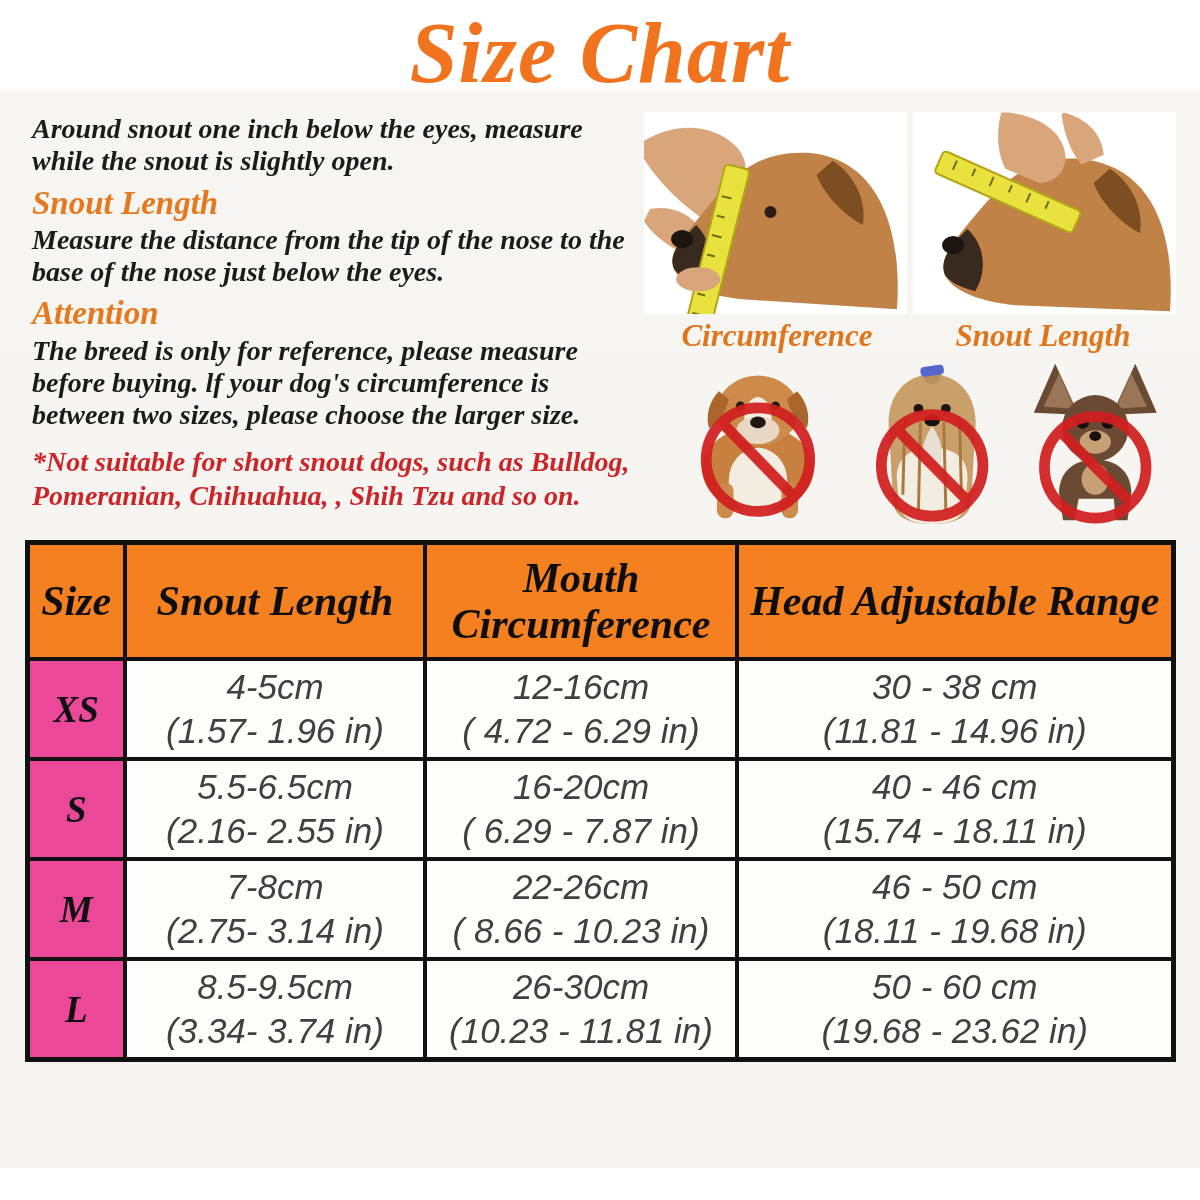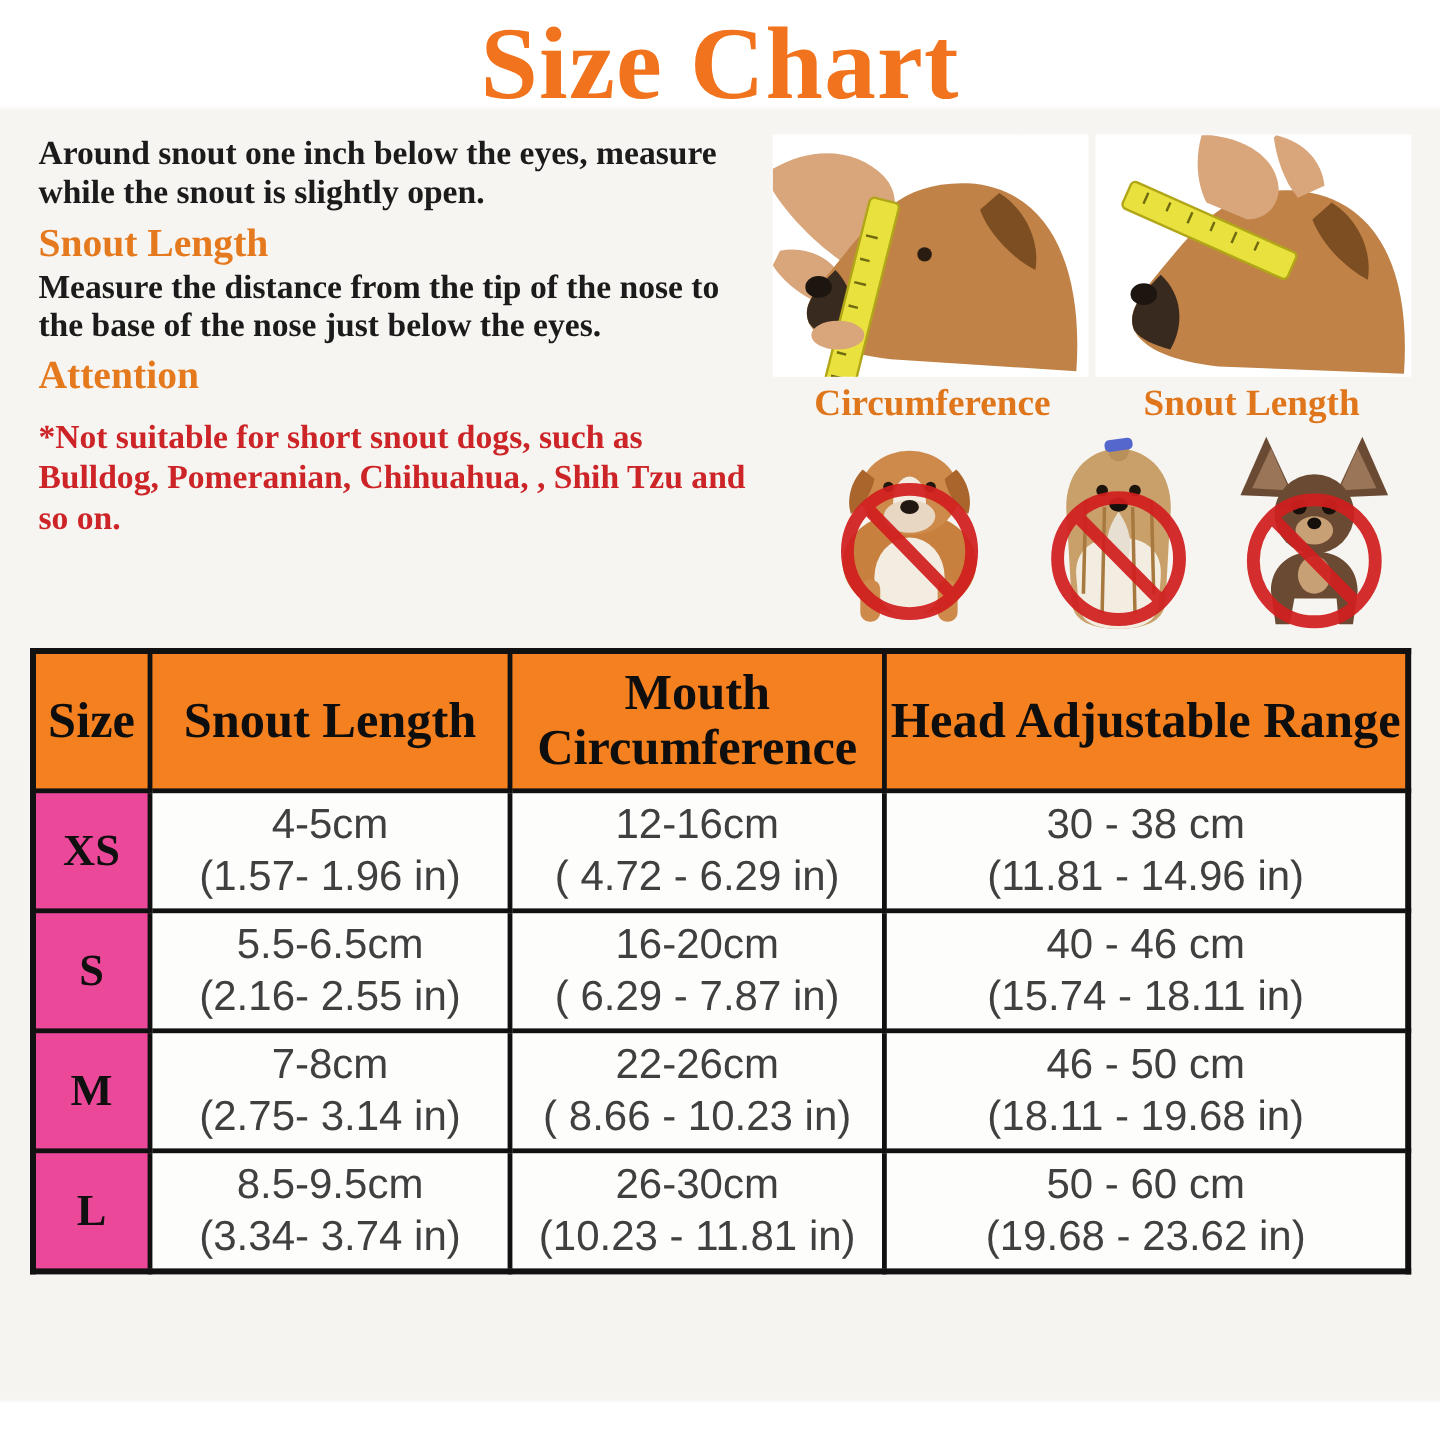--- a/index.html
+++ b/index.html
@@ -1,19 +1,19 @@
 <!DOCTYPE html>
 <html><head>
 <meta charset="utf-8">
 <style>
   html,body{margin:0;padding:0;}
   body{width:1200px;height:1200px;overflow:hidden;
        font-family:"Liberation Serif", serif;}
   .page{position:relative;width:1200px;height:1168px;
-        background:linear-gradient(to bottom,#ffffff 0px,#ffffff 88px,#f7f5f2 92px,#f6f4f0 1160px,#fbfaf8 1200px);}
+        background:linear-gradient(to bottom,#ffffff 0px,#ffffff 88px,#f7f5f2 92px,#f6f4f0 1160px,#fbfaf8 1200px);font-style:italic;}
   
   .title{margin:0;padding-top:8px;text-align:center;
          font-weight:bold;font-size:86px;line-height:1.05;color:#f2731d;letter-spacing:1px;}
   
   .content{display:flex;height:432px;padding:14px 24px 0 32px;box-sizing:border-box;gap:6px;}
   .left-col{width:606px;flex:0 0 auto;}
   .sec-h{margin:0;font-size:33px;line-height:1.22;font-weight:bold;color:#e5791e;}
   .sec-p{margin:1px 0 5px;font-size:28px;line-height:1.15;font-weight:bold;color:#1b1b1b;}
   .warning{margin:14px 0 0;font-size:28px;line-height:1.22;font-weight:bold;color:#cc2427;}
   .right-col{flex:1;display:flex;flex-direction:column;min-width:0;}
@@ -46,20 +46,21 @@
 
   <h1 class="title">Size Chart</h1>
 
   <div class="content">
 
     <div class="left-col">
       <p class="sec-p">Around snout one inch below the eyes, measure while the snout is slightly open.</p>
       <h2 class="sec-h">Snout Length</h2>
       <p class="sec-p">Measure the distance from the tip of the nose to the base of the nose just below the eyes.</p>
       <h2 class="sec-h">Attention</h2>
+      <p class="sec-p">The breed is only for reference, please measure before buying. lf your dog's circumference is between two sizes, please choose the larger size.</p>
       <p class="warning">*Not suitable for short snout dogs, such as Bulldog, Pomeranian, Chihuahua, , Shih Tzu and so on.</p>
     </div>
 
     <div class="right-col">
 
       <div class="photos">
 
         <figure class="photo" style="margin:0">
           <svg viewBox="0 0 262 200">
             <rect x="0" y="0" width="262" height="200" fill="#ffffff"></rect>

